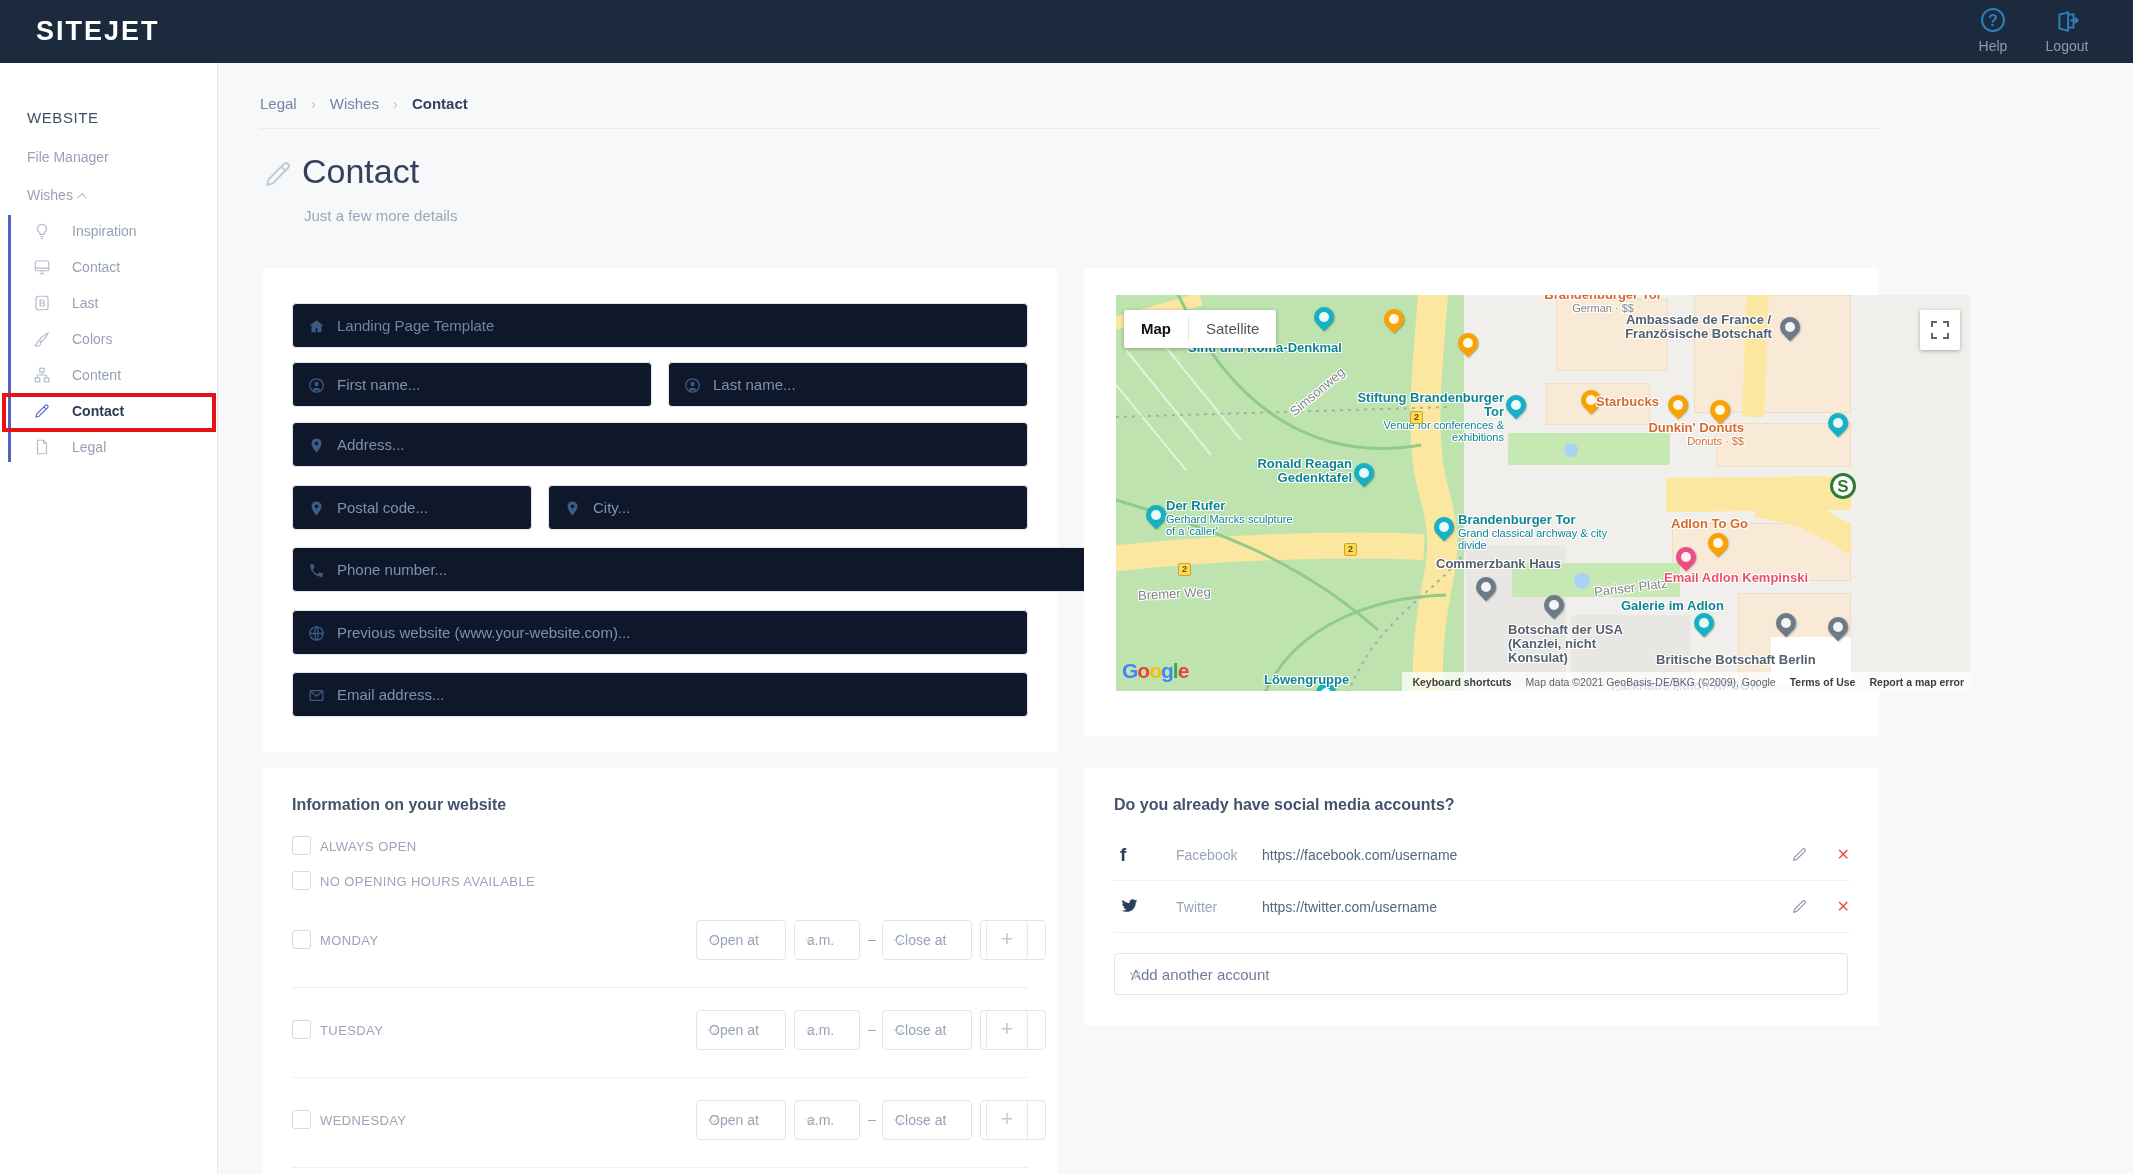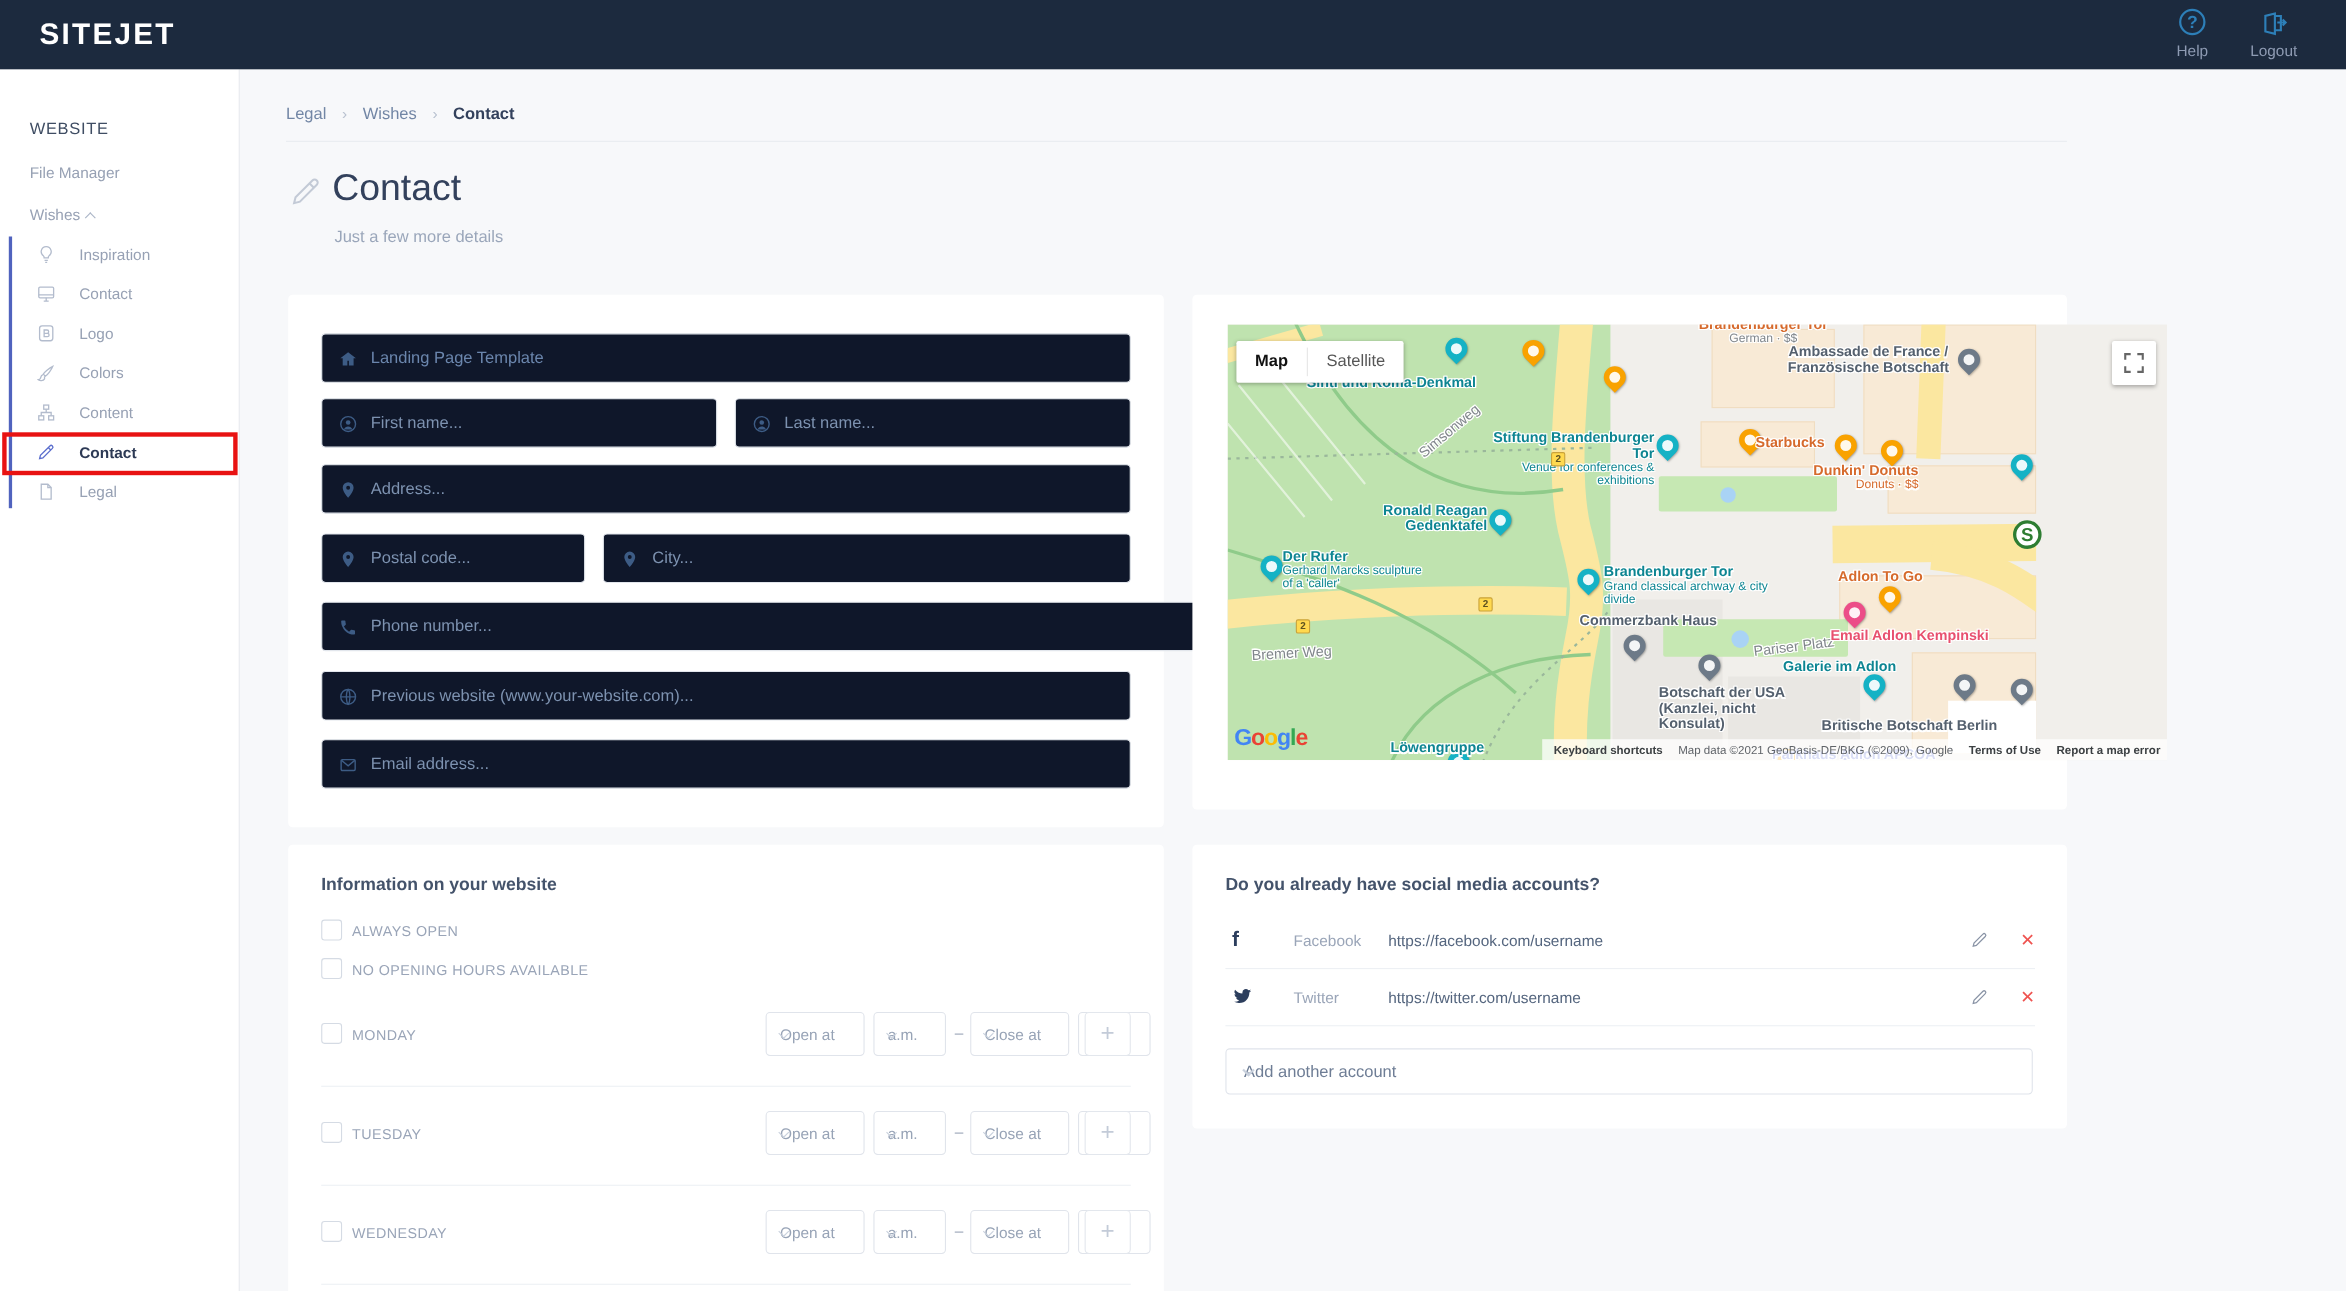--- a/index.html
+++ b/index.html
@@ -150,21 +150,21 @@
       </span>
       <span class="slabel">Contact</span>
     </div>
     <div class="subitem" style="top:222px">
       <span class="sicon">
         <svg width="18" height="18" viewBox="0 0 24 24" fill="none" stroke="currentColor" stroke-width="1.6">
             <rect x="4" y="3" width="16" height="18" rx="3"></rect>
             <path d="M9.5 8h3.5a2 2 0 0 1 0 4H9.5zM9.5 12h4a2 2 0 0 1 0 4h-4zM9.5 8v8"></path>
           </svg>
       </span>
-      <span class="slabel">Logo</span>
+      <span class="slabel">Last</span>
     </div>
     <div class="subitem" style="top:258px">
       <span class="sicon">
         <svg width="18" height="18" viewBox="0 0 24 24" fill="none" stroke="currentColor" stroke-width="1.6">
             <path d="M20 4 C16 6 10 11 8.5 13.5 L11 16 C13.5 14.5 18.5 8 20 4Z"></path>
             <path d="M8 14c-2 .5-2.5 2.5-3 4.5-.4 1.3-1.5 1.7-2.5 1.8 1.8 1.6 6 1.6 7.5-1L10 16"></path>
           </svg>
       </span>
       <span class="slabel">Colors</span>
     </div>

